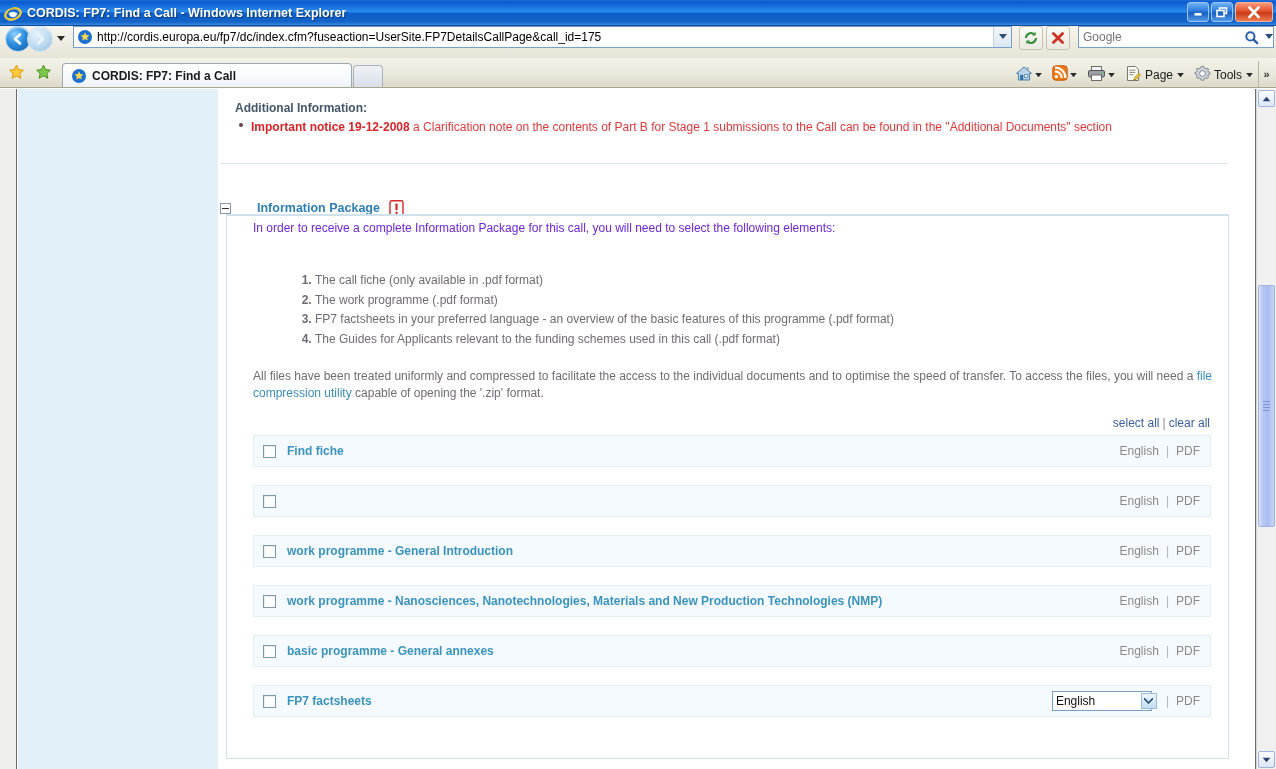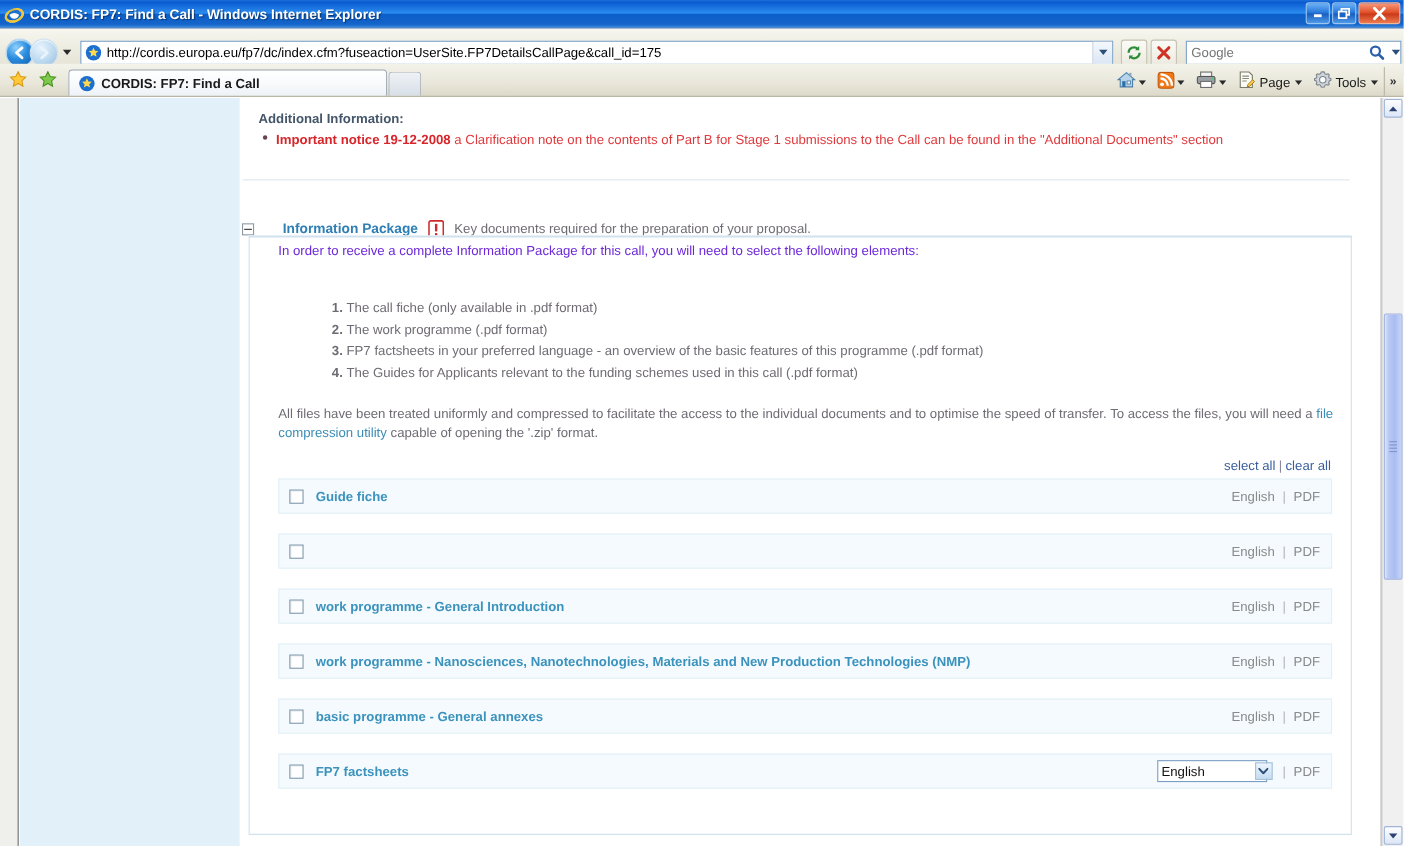--- a/index.html
+++ b/index.html
@@ -41,21 +41,21 @@
   .tb-btn.close {
     background: linear-gradient(to bottom, #f79a7c 0%, #e2522c 45%, #c93a19 55%, #ef7a50 100%);
     border-color: #f0b79e; width: 38px;
   }
   .tb-btn svg { display: block; }
 
   
   .navrow {
     position: absolute; left: 0; top: 26px; width: 1276px; height: 43px;
     background: linear-gradient(to bottom, #f6f6ef 0%, #ebe9dd 55%, #e2dfd0 100%);
-    display: flex; align-items: center;
+    display: flex; 
   }
   .navbtn {
     width: 26px; height: 26px; border-radius: 50%;
     display: flex; align-items: center; justify-content: center;
     cursor: pointer; flex: 0 0 auto;
   }
   .navbtn.back {
     margin-left: 5px;
     background: radial-gradient(circle at 36% 30%, #8fd0fb 0%, #2b8ddf 45%, #0f5aa8 100%);
     border: 1px solid #b9d8ef;
@@ -531,21 +531,20 @@
           <i></i>
         </span>
       <span class="ip-title">Information Package</span>
       <span class="warn-icon">
         <svg width="15" height="17" viewBox="0 0 15 17">
           <rect x="1" y="0.8" width="13" height="15.4" rx="1.6" fill="#ffffff" stroke="#d02a2a" stroke-width="1.4"></rect>
           <rect x="6.4" y="3.4" width="2.2" height="7" rx="0.8" fill="#d02a2a"></rect>
           <rect x="6.4" y="11.8" width="2.2" height="2.2" rx="0.7" fill="#d02a2a"></rect>
         </svg>
       </span>
-      <span class="ip-sub">Key documents required for the preparation of your proposal.</span>
     </div>
 
     <div class="ip-panel">
       <div class="ip-intro">In order to receive a complete Information Package for this call, you will need to select the following elements:</div>
 
       <ol class="ip-list">
         <li>The call fiche (only available in .pdf format)</li>
         <li>The work programme (.pdf format)</li>
         <li>FP7 factsheets in your preferred language - an overview of the basic features of this programme (.pdf format)</li>
         <li>The Guides for Applicants relevant to the funding schemes used in this call (.pdf format)</li>
@@ -556,21 +555,21 @@
       </div>
 
       <div class="sel-links">
         <a href="#">select all</a><span class="sep">|</span><a href="#">clear all</a>
       </div>
 
       <div class="doc-rows">
 
         <div class="doc-row">
           <span class="doc-cb"></span>
-          <span class="doc-title">Guide fiche</span>
+          <span class="doc-title">Find fiche</span>
           <span class="doc-right">
             <span class="doc-lang">English</span>
             <span class="doc-sep">|</span>
             <span class="doc-fmt">PDF</span>
           </span>
         </div>
 
         <div class="doc-row">
           <span class="doc-cb"></span>
           <span class="doc-right">

